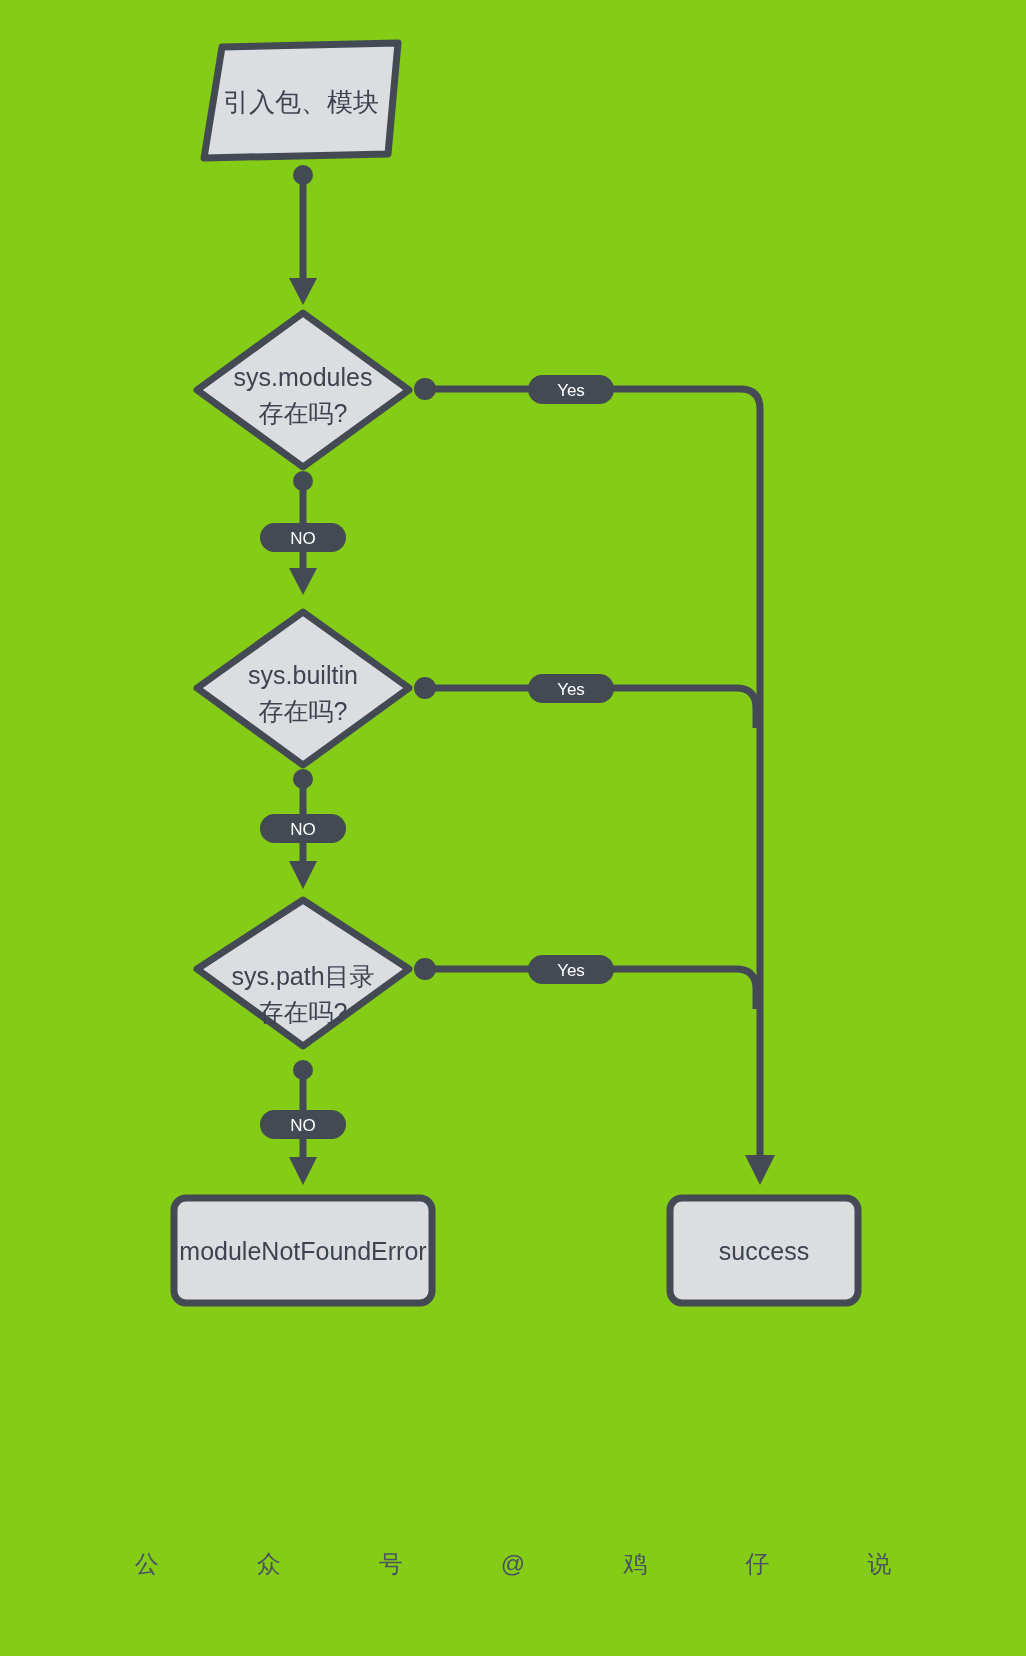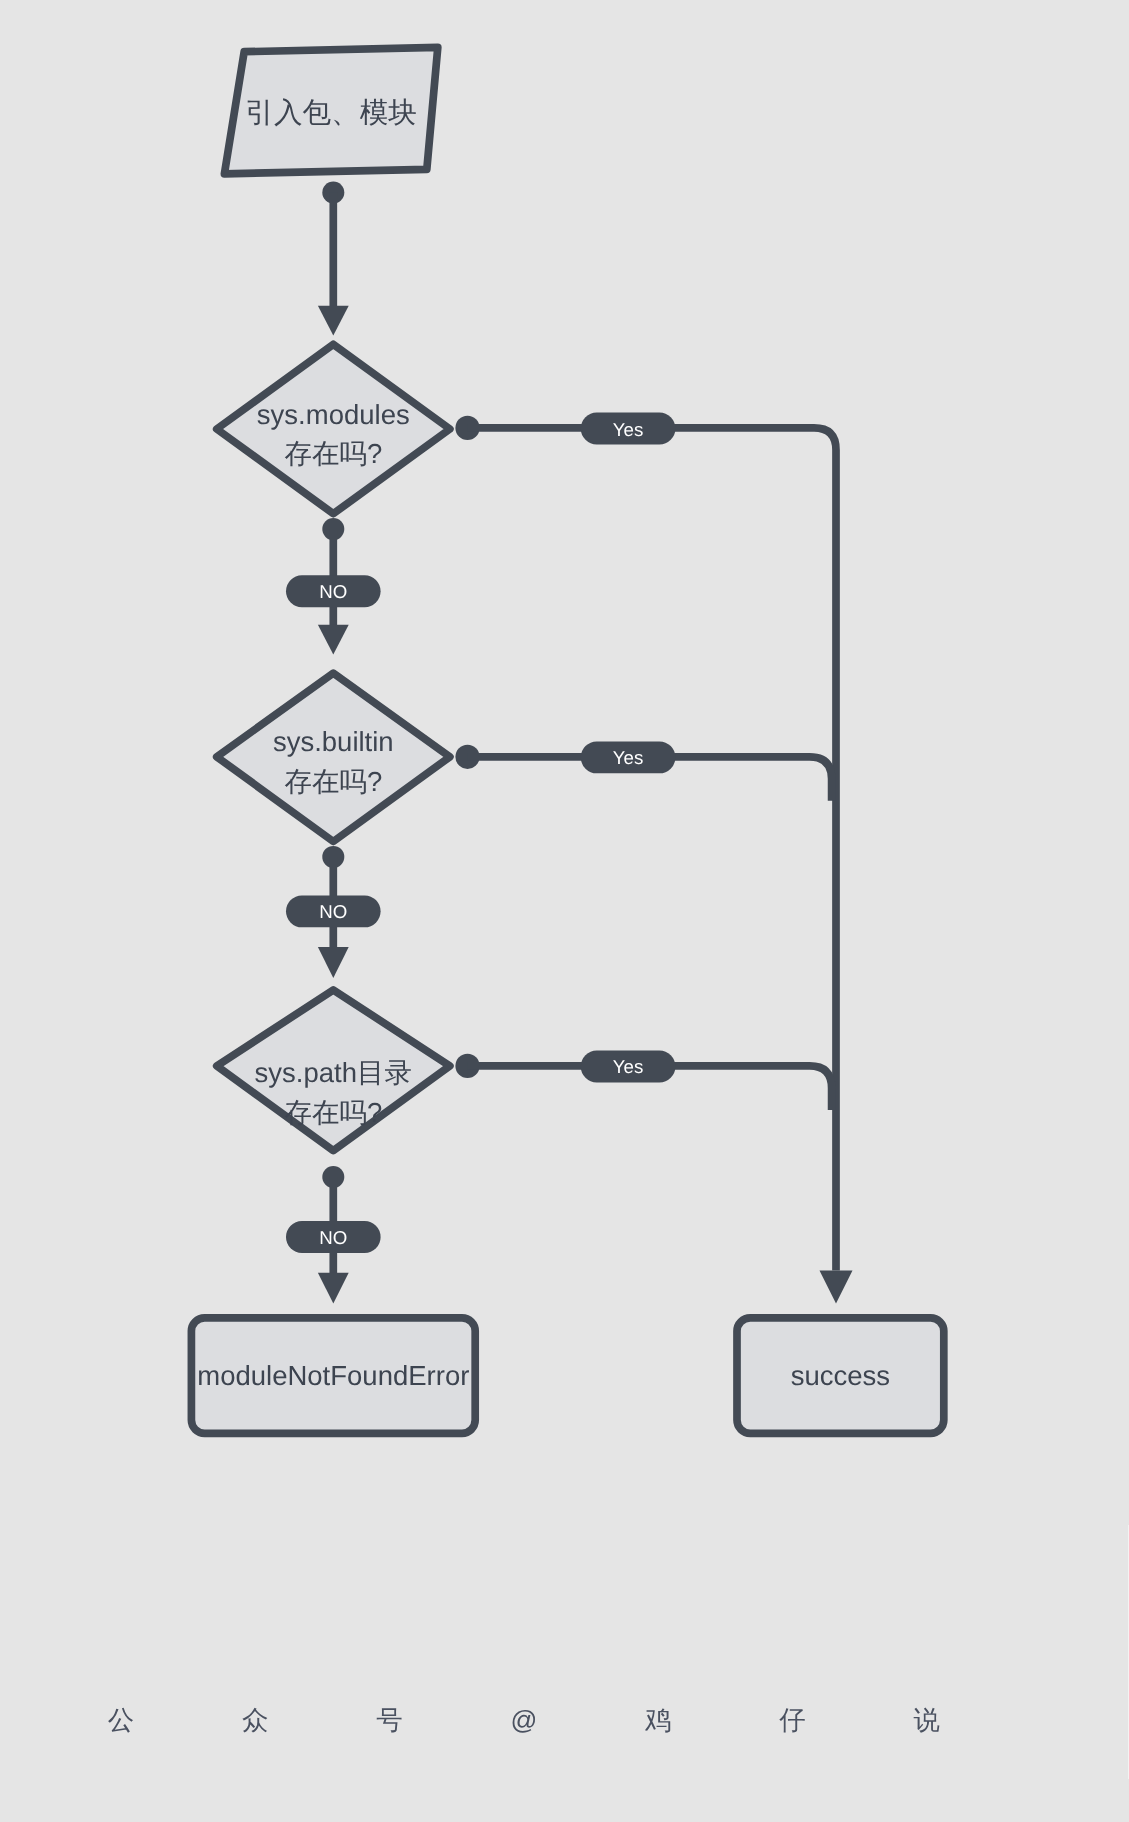--- a/index.html
+++ b/index.html
@@ -8,21 +8,21 @@
     background: #ffffff;
   }
   body {
     font-family: "Liberation Sans", "DejaVu Sans", sans-serif;
     -webkit-font-smoothing: antialiased;
   }
   #canvas {
     position: relative;
     width: 1026px;
     height: 1656px;
-    background: #e5e5e5;
+    background: #84cc16;
     overflow: hidden;
   }
   #flow-svg {
     position: absolute;
     left: 0;
     top: 0;
     width: 1026px;
     height: 1656px;
   }
   .node-shape {
@@ -61,21 +61,21 @@
     dominant-baseline: central;
   }
   .node-text-lg {
     font-size: 26px;
   }
   .footer-text {
     position: absolute;
     left: 0;
     top: 1548px;
     width: 1026px;
-    text-align: left;
+    text-align: center;
     font-family: "Liberation Sans", "DejaVu Sans", sans-serif;
     font-size: 24px;
     color: #4a5160;
     letter-spacing: 98px;
     text-indent: 98px;
     white-space: nowrap;
   }
 </style>
 </head>
 <body>

